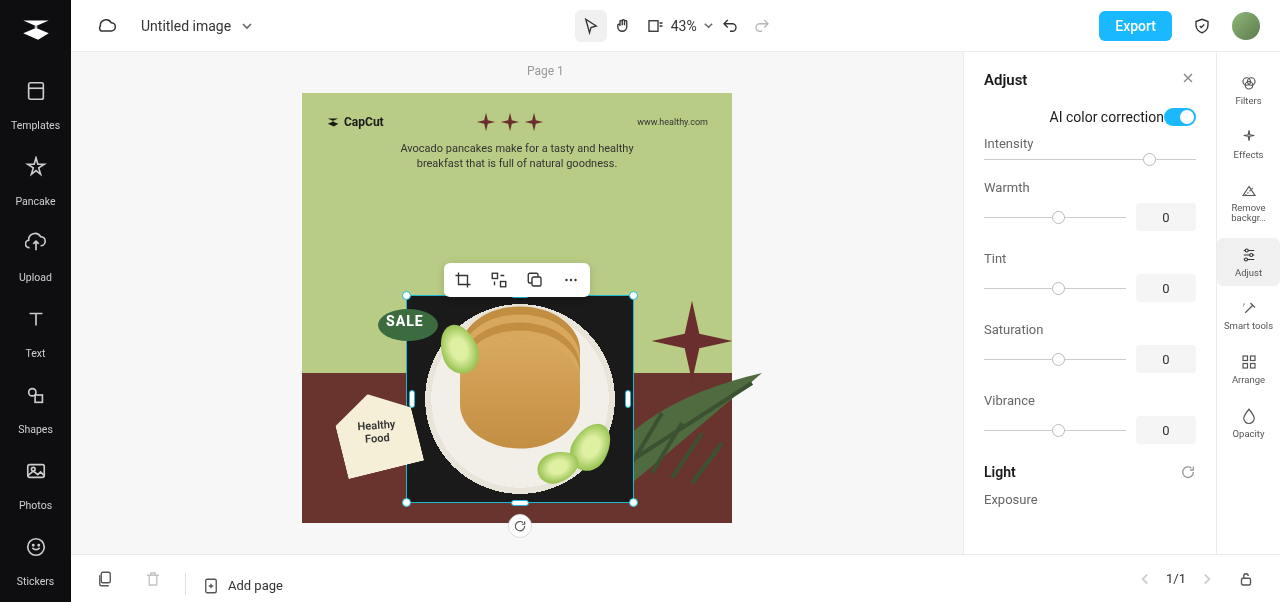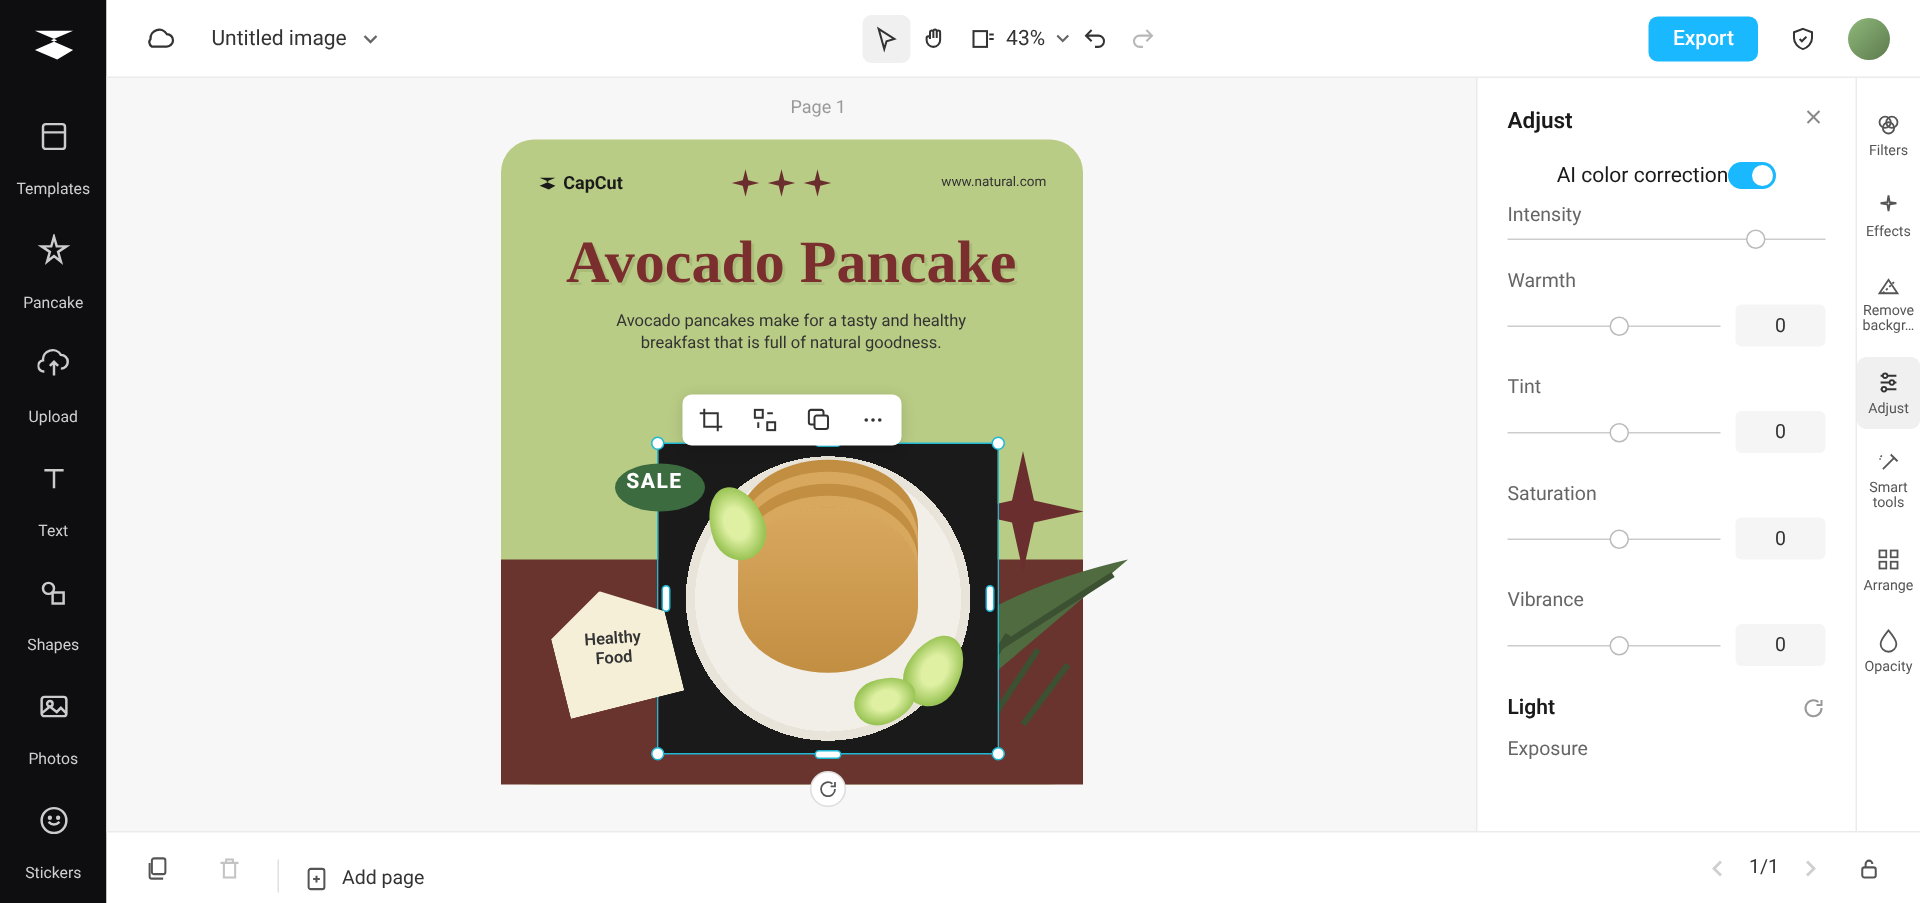--- a/index.html
+++ b/index.html
@@ -16,21 +16,21 @@
 .topbar-center { flex: 1; display: flex; align-items: center; justify-content: center; gap: 0; }
 .tbtn { width: 32px; height: 32px; display: flex; align-items: center; justify-content: center; border-radius: 6px; cursor: pointer; }
 .tbtn.active { background: #f0f0f0; }
 .zoom { font-size: 14px; color: #333; display: flex; align-items: center; gap: 6px; cursor: pointer; }
 .topbar-right { display: flex; align-items: center; gap: 14px; }
 .export-btn { background: #19b8ff; color: #fff; border: none; padding: 7px 16px; border-radius: 6px; font-size: 14px; font-weight: 500; cursor: pointer; }
 .avatar { width: 28px; height: 28px; border-radius: 50%; background: linear-gradient(135deg,#8fb87a,#5c7a4d); }
 .workspace { flex: 1; display: flex; overflow: hidden; }
 .canvas-area { flex: 1; background: #f7f7f7; position: relative; display: flex; align-items: center; justify-content: center; }
 .page-label { position: absolute; top: 12px; left: 456px; font-size: 12px; color: #999; }
-.canvas { position: relative; width: 388px; height: 430px; background: #b9cc85; margin-top: 10px; overflow: visible; border-radius: 22px; }
+.canvas { position: relative; width: 430px; height: 430px; background: #b9cc85; margin-top: 10px; overflow: visible; }
 .canvas-header { display: flex; justify-content: space-between; align-items: center; padding: 18px 24px 0; }
 .capcut-logo { font-size: 12px; font-weight: 700; color: #1a1a1a; display: flex; align-items: center; gap: 4px; }
 .stars { display: flex; gap: 2px; }
 .star4 { width: 22px; height: 22px; }
 .site-url { font-size: 9px; color: #333; }
 .headline { font-family: Georgia, serif; font-size: 40px; font-weight: 800; color: #7a2e2e; text-align: center; margin-top: 18px; text-shadow: 2px 2px 0 rgba(0,0,0,.08); }
 .subhead { font-size: 11px; color: #333; text-align: center; margin-top: 8px; line-height: 1.4; padding: 0 40px; }
 .floatbar { position: absolute; top: 170px; left: 50%; transform: translateX(-50%); background: #fff; border-radius: 6px; box-shadow: 0 2px 10px rgba(0,0,0,.15); display: flex; align-items: center; padding: 6px 8px; gap: 14px; z-index: 30; }
 .floatbar .fb { width: 22px; height: 22px; display: flex; align-items: center; justify-content: center; cursor: pointer; }
 .bottom-brown { position: absolute; bottom: 0; left: 0; right: 0; height: 150px; background: #6a342e; }
@@ -42,32 +42,32 @@
 .handle { position: absolute; width: 9px; height: 9px; background: #fff; border: 1px solid #1fb8d4; border-radius: 50%; z-index: 25; }
 .handle.mid { width: 18px; height: 6px; border-radius: 3px; }
 .rotate-handle { position: absolute; left: 50%; bottom: -36px; transform: translateX(-50%); width: 24px; height: 24px; background: #fff; border: 1px solid #ddd; border-radius: 50%; display: flex; align-items: center; justify-content: center; z-index: 25; cursor: pointer; }
 .sale-badge { position: absolute; left: 74px; top: 212px; z-index: 22; }
 .tag { position: absolute; left: 36px; top: 300px; width: 78px; height: 78px; background: #f5efd8; transform: rotate(-14deg); z-index: 22; display: flex; align-items: center; justify-content: center; clip-path: polygon(50% 0, 100% 30%, 100% 100%, 0 100%, 0 30%); }
 .tag span { font-size: 11px; font-weight: 600; color: #333; text-align: center; transform: rotate(10deg); }
 .side-panel { width: 253px; background: #fff; border-left: 1px solid #ebebeb; padding: 18px 20px; overflow-y: auto; }
 .sp-head { display: flex; justify-content: space-between; align-items: center; margin-bottom: 18px; }
 .sp-title { font-size: 15px; font-weight: 600; color: #1a1a1a; }
 .sp-close { cursor: pointer; color: #888; }
-.sp-row { display: flex; justify-content: center; align-items: center; margin-bottom: 10px; }
+.sp-row { display: flex; justify-content: flex-end; align-items: center; margin-bottom: 10px; }
 .sp-label { font-size: 13px; color: #666; }
 .toggle { width: 32px; height: 18px; background: #19b8ff; border-radius: 9px; position: relative; cursor: pointer; }
 .toggle::after { content: ''; position: absolute; right: 2px; top: 2px; width: 14px; height: 14px; background: #fff; border-radius: 50%; }
 .slider-row { margin-bottom: 20px; }
 .slider-wrap { display: flex; align-items: center; gap: 10px; margin-top: 8px; }
 .slider { flex: 1; height: 1px; background: #ccc; position: relative; }
 .slider-knob { position: absolute; top: -6px; width: 13px; height: 13px; background: #fff; border: 1px solid #bbb; border-radius: 50%; cursor: pointer; }
 .slider-val { width: 60px; height: 28px; background: #f5f5f5; border-radius: 4px; display: flex; align-items: center; justify-content: center; font-size: 13px; color: #333; }
 .sp-section { font-size: 14px; font-weight: 600; color: #1a1a1a; margin: 8px 0 12px; display: flex; justify-content: space-between; align-items: center; }
 .reset-icon { width: 16px; height: 16px; cursor: pointer; color: #999; }
-.rail { width: 43px; background: #fff; border-left: 1px solid #ebebeb; display: flex; flex-direction: column; align-items: center; padding-top: 14px; gap: 6px; }
+.rail { width: 64px; background: #fff; border-left: 1px solid #ebebeb; display: flex; flex-direction: column; align-items: center; padding-top: 14px; gap: 6px; }
 .rail-item { display: flex; flex-direction: column; align-items: center; gap: 3px; font-size: 9.5px; color: #555; padding: 8px 2px; width: 100%; cursor: pointer; border-radius: 6px; }
 .rail-item.active { background: #f0f0f0; }
 .rail-item svg { width: 18px; height: 18px; }
 .bottombar { height: 48px; border-top: 1px solid #ebebeb; display: flex; align-items: center; padding: 0 18px; gap: 16px; font-size: 13px; color: #333; }
 .bottombar-left { display: flex; align-items: flex-end; gap: 16px; }
 .add-page { display: flex; align-items: center; gap: 8px; cursor: pointer; }
 .divider { width: 1px; height: 22px; background: #e0e0e0; }
 .pager { display: flex; align-items: center; gap: 14px; color: #888; }
 .page-count { color: #333; }
 .bspacer { flex: 1; }
@@ -217,23 +217,22 @@
               <svg class="star4" viewBox="0 0 24 24">
                   <path d="M12 2 L14 10 L22 12 L14 14 L12 22 L10 14 L2 12 L10 10 Z" fill="#6a2e2e"></path>
                 </svg>
               <svg class="star4" viewBox="0 0 24 24">
                   <path d="M12 2 L14 10 L22 12 L14 14 L12 22 L10 14 L2 12 L10 10 Z" fill="#6a2e2e"></path>
                 </svg>
               <svg class="star4" viewBox="0 0 24 24">
                   <path d="M12 2 L14 10 L22 12 L14 14 L12 22 L10 14 L2 12 L10 10 Z" fill="#6a2e2e"></path>
                 </svg>
             </div>
-            <div class="site-url">www.natural.com</div>
-          </div>
-          <div class="headline">Avocado Pancake</div>
+            <div class="site-url">www.healthy.com</div>
+          </div>
           <div class="subhead">
             <span>Avocado pancakes make for a tasty and healthy</span><br><span>breakfast that is full of natural goodness.</span>
           </div>
 
           <div class="bottom-brown"></div>
           <svg class="leaf" viewBox="0 0 200 160">
             <path d="M20 140 Q60 60 190 30 Q120 90 60 140 Z" fill="#4f6b3f"></path>
             <path d="M40 130 L180 40 M60 120 L90 70 M80 130 L110 80 M100 135 L130 90 M120 140 L150 100" stroke="#3c5131" stroke-width="4" fill="none"></path>
           </svg>
           <svg class="star-divider" viewBox="0 0 24 24">

